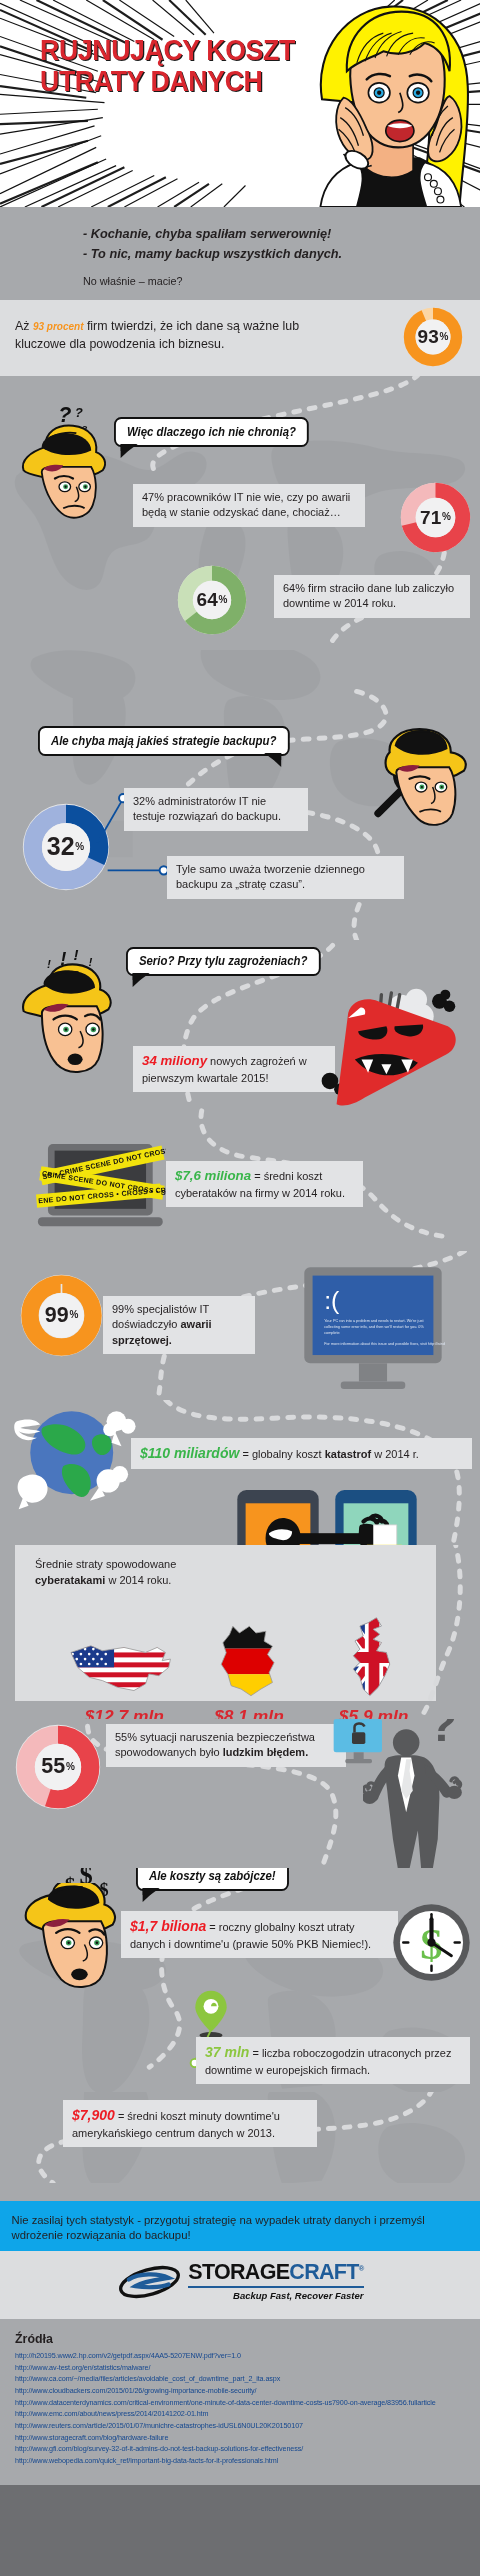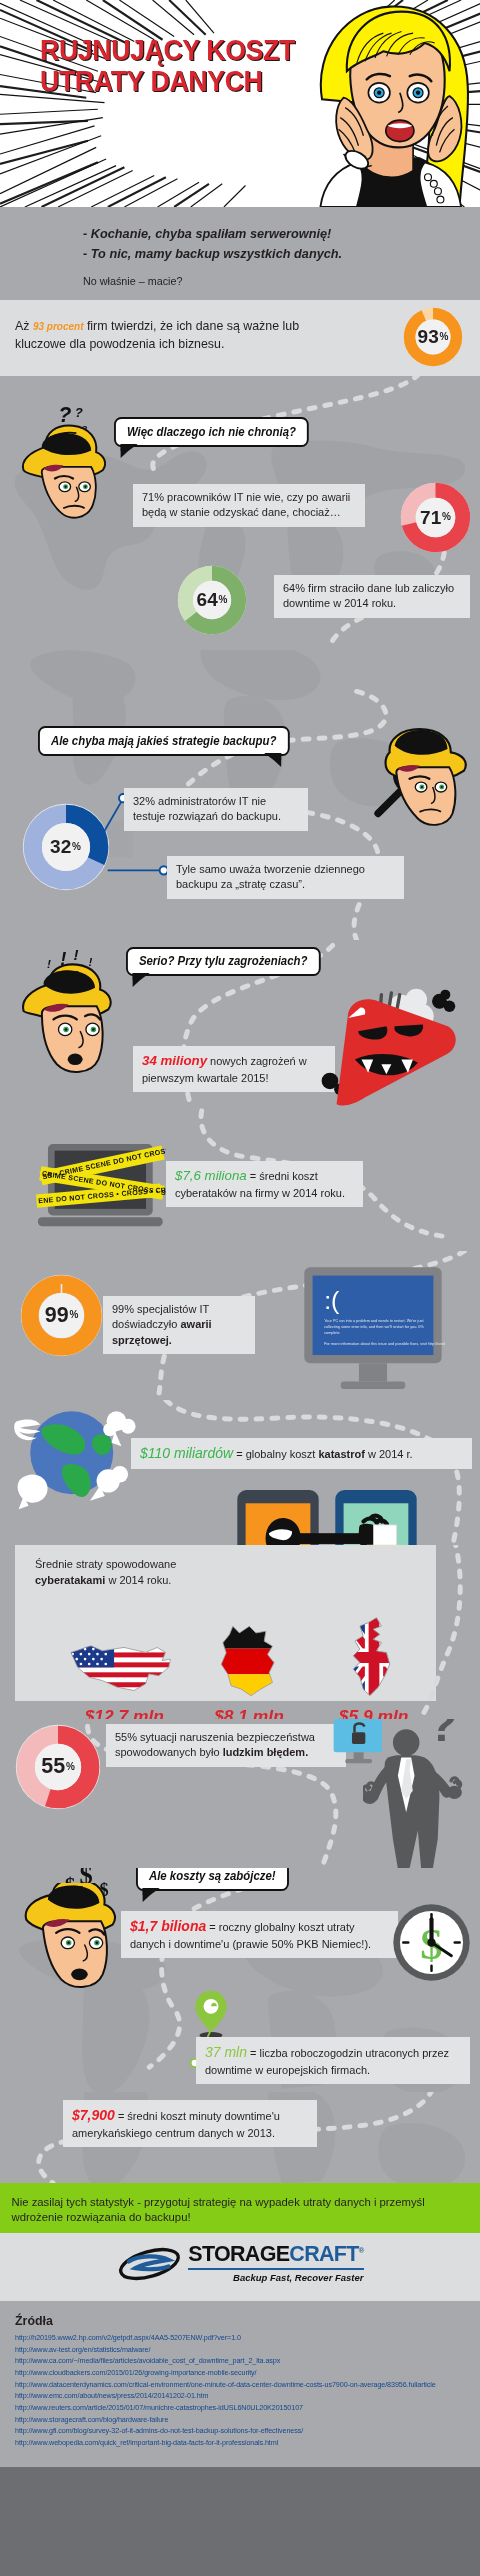--- a/index.html
+++ b/index.html
@@ -78,21 +78,21 @@
   .callout {
     background: #e2e3e5;
     padding: 5.8px 9px;
     font-family: "Liberation Sans Narrow", "Liberation Sans", sans-serif;
     font-size: 11px;
     line-height: 1.42;
     color: #231f20;
     display: inline-block;
   }
   .callout b { font-weight: bold; }
-  .callout .hi-green  { color: #39b54a; font-weight: normal; font-style: italic; font-size: 13.3px; }
+  .callout .hi-green  { color: #39b54a; font-weight: bold; font-style: italic; font-size: 13.3px; }
   .callout .hi-red    { color: #ed1c24; font-weight: bold; font-style: italic; font-size: 13.3px; }
 
   
   .bubble {
     position: relative;
     background: #fff;
     border: 2.1px solid #111;
     border-radius: 7.5px;
     padding: 5.8px 11.6px;
     font-family: "Liberation Sans Narrow", "Liberation Sans", sans-serif;
@@ -145,22 +145,23 @@
   .flagcell { text-align: center; width: 124px; }
   .flagcell .amount {
     font-family: "Liberation Sans Narrow", "Liberation Sans", sans-serif;
     font-weight: bold; font-style: italic; font-size: 17.4px; color: #d9262e;
     margin-top: 6.6px;
   }
   .flagcell svg { display: block; margin: 0 auto; }
 
   
   .closing {
-    background: #84cc16;
+    background: #0ea5e9;
     padding: 11.6px 11.6px 6.6px 11.6px;
+    margin-top: 18px;
   }
   .closing p {
     font-family: "Liberation Sans Narrow", "Liberation Sans", sans-serif;
     font-size: 11.3px; line-height: 1.4; color: #231f20;
   }
   .logo-wrap { background: #dcdddf; padding: 11.6px 0 18px 0; display: flex; justify-content: center; }
   .logo { display: flex; align-items: center; gap: 5.8px; }
   .logo .swoosh { width: 65px; height: 38px; }
   .logo .lw { display: flex; flex-direction: column; }
   .logo .wordmark {
@@ -408,21 +409,21 @@
           <circle cx="89" cy="110" r="1.4" fill="#111"></circle>
         <path d="M78,110 C82,120 82,126 76,128" stroke="#111" stroke-width="1.8" fill="none"></path>
         <path d="M62,136 C70,132 82,132 88,136" stroke="#111" stroke-width="2.2" fill="none"></path>
       </svg>
     </div>
 
     <div class="abs" style="left:114px; top:41px;">
       <div class="bubble tail-bl">Więc dlaczego ich nie chronią?</div>
     </div>
 
-    <div class="abs callout" style="left:133px; top:108px; width:232px;">71% pracowników IT nie wie, czy po awarii będą w stanie odzyskać dane, chociaż…</div>
+    <div class="abs callout" style="left:133px; top:108px; width:232px;">47% pracowników IT nie wie, czy po awarii będą w stanie odzyskać dane, chociaż…</div>
 
     <div class="abs donut" style="right:10px; top:106px;">
       <svg width="71" height="71" viewBox="0 0 86 86">
         <circle cx="43" cy="43" r="42" fill="#e6e7e8"></circle>
         <circle cx="43" cy="43" r="33" fill="none" stroke="#f4b9bb" stroke-width="18"></circle>
         <circle cx="43" cy="43" r="33" fill="none" stroke="#e8434a" stroke-width="18" stroke-dasharray="147.2 207.3" transform="rotate(-90 43 43)"></circle>
         <circle cx="43" cy="43" r="24" fill="#f1f1f2"></circle>
       </svg>
       <div class="val">
         <span class="num">71</span>
@@ -501,21 +502,21 @@
     </div>
 
     <div class="abs donut" style="left:21.5px; top:153px;">
       <svg width="88" height="88" viewBox="0 0 106 106">
         <circle cx="53" cy="53" r="52" fill="#e6e7e8"></circle>
         <circle cx="53" cy="53" r="40" fill="none" stroke="#9fb2dd" stroke-width="22"></circle>
         <circle cx="53" cy="53" r="40" fill="none" stroke="#0b4f9e" stroke-width="22" stroke-dasharray="80.4 251.3" transform="rotate(-90 53 53)"></circle>
         <circle cx="53" cy="53" r="29" fill="#f1f1f2"></circle>
       </svg>
       <div class="val">
-        <span class="num" style="font-size:19px;">32</span>
+        <span class="num" style="font-size:25px;">32</span>
           <span class="pct">%</span>
       </div>
     </div>
 
     <svg class="abs" style="left:91px; top:133px;" width="66" height="75" viewBox="0 0 80 90" aria-hidden="true">
       <path d="M8,72 L38,20" stroke="#0b4f9e" stroke-width="2.2" fill="none"></path>
       <circle cx="39" cy="18" r="5" fill="#fff" stroke="#0b4f9e" stroke-width="2.4"></circle>
     </svg>
     <svg class="abs" style="left:106px; top:212px;" width="66" height="16.6" viewBox="0 0 80 20" aria-hidden="true">
       <path d="M2,10 L66,10" stroke="#0b4f9e" stroke-width="2.2" fill="none"></path>

